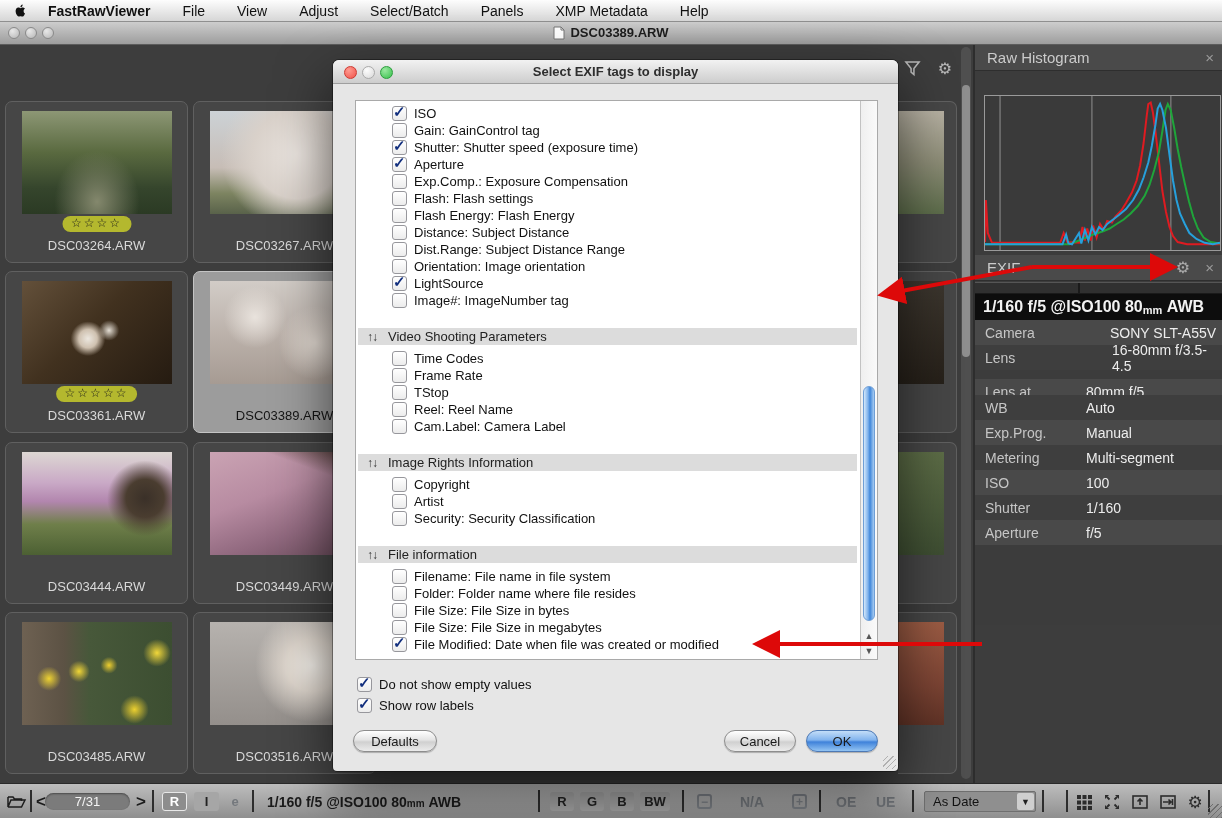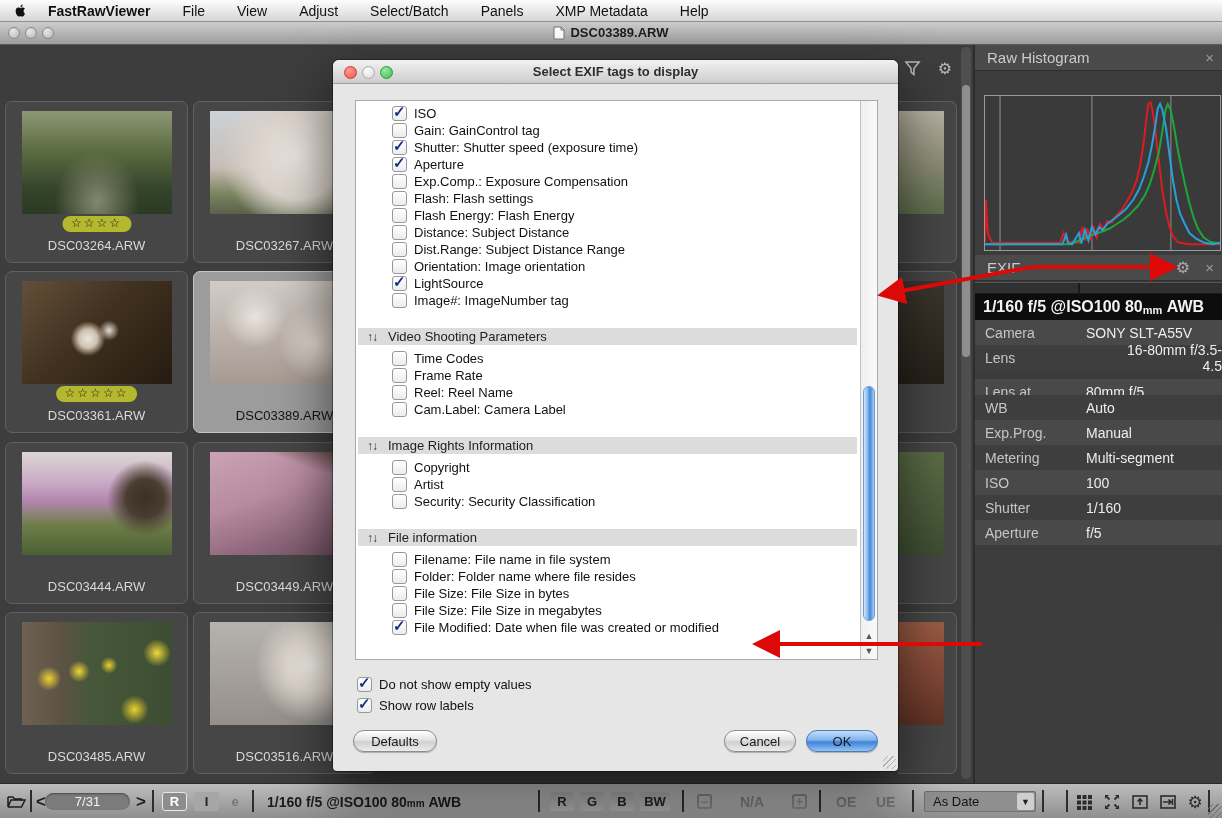--- a/index.html
+++ b/index.html
@@ -57,21 +57,21 @@
   .tick{position:absolute;transform:translateX(-50%);font-size:12px;font-weight:700;color:#c6c6c6;}
   .plot{position:absolute;left:9px;top:50px;width:235px;height:154px;border:1px solid #9a9a9a;background:#3a3a3a;box-sizing:content-box;}
   .colstrip{position:absolute;left:0;top:237px;width:247px;height:12px;background:#303030;border-top:1px solid #555;border-bottom:1px solid #1a1a1a;box-sizing:border-box;}
   .colstrip .div{position:absolute;left:103px;top:0;width:2px;height:10px;background:#1a1a1a;}
   .exif-sum{position:absolute;left:0;top:249px;width:247px;height:26px;background:#0d0d0d;color:#f2f2f2;
             font-size:16px;font-weight:700;display:flex;align-items:center;padding-left:8px;box-sizing:border-box;}
   .exif-sum .sm{font-size:11px;align-self:flex-end;padding-bottom:4px;}
   .exrow{position:absolute;left:0;width:247px;height:25px;font-size:14px;display:flex;align-items:center;}
   .exrow.a{background:#494949;} .exrow.b{background:#3e3e3e;}
   .exrow .lab{width:103px;flex:none;padding-left:10px;color:#c6c6c6;box-sizing:border-box;}
-  .exrow .val{padding-left:8px;color:#ededed;text-align:right;}
+  .exrow .val{padding-left:8px;color:#ededed;}
   
   .dialog{position:absolute;left:333px;top:60px;width:565px;height:711px;background:#e6e6e6;border-radius:6px 6px 4px 4px;
           box-shadow:0 22px 55px rgba(0,0,0,.6),0 0 0 1px rgba(0,0,0,.35);}
   .dtitle{position:absolute;left:0;top:0;width:565px;height:24px;border-radius:6px 6px 0 0;
           background:linear-gradient(#f2f2f2,#cdcdcd);border-bottom:1px solid #9f9f9f;box-sizing:border-box;}
   .dtitle .txt{position:absolute;left:0;right:0;top:4px;text-align:center;font-size:13px;font-weight:700;color:#2e2e2e;}
   .dl{position:absolute;top:6px;width:13px;height:13px;border-radius:50%;box-sizing:border-box;}
   .dl.red{left:11px;background:radial-gradient(circle at 35% 30%,#ff9a90,#f0544a);border:1px solid #ce3a32;}
   .dl.mid{left:29px;background:radial-gradient(circle at 35% 30%,#fdfdfd,#d8d8d8);border:1px solid #aaa;}
   .dl.grn{left:47px;background:radial-gradient(circle at 35% 30%,#9ae8a0,#37c04b);border:1px solid #2b9e3c;}
@@ -250,21 +250,21 @@
       <div class="colstrip">
           <span class="div"></span>
         </div>
       <div class="exif-sum">
         <span>1/160 f/5 @ISO100 80</span>
           <span class="sm">mm</span>
           <span>&nbsp;</span>
           <span>AWB</span>
       </div>
       <div id="exif-rows">
-          <div class="exrow a" style="top: 275px;">
+          <div class="exrow a" style="top: 275px; gap: 24px;">
             <span class="lab">Camera</span>
             <span class="val">SONY SLT-A55V</span>
           </div>
           <div class="exrow b" style="top: 300px; gap: 26px;">
             <span class="lab">Lens</span>
             <span class="val">16-80mm f/3.5-4.5</span>
           </div>
           <div class="exrow a" style="top: 334px;">
             <span class="lab">Lens at</span>
             <span class="val">80mm f/5</span>
@@ -358,20 +358,24 @@
             <span class="sec-arrows">↑↓</span>
             <span>Video Shooting Parameters</span>
           </div>
           <div class="item">
             <span class="cb"></span>
             <span>Time Codes</span>
           </div>
           <div class="item">
             <span class="cb"></span>
             <span>Frame Rate</span>
+          </div>
+          <div class="item">
+            <span class="cb"></span>
+            <span>TStop</span>
           </div>
           <div class="item">
             <span class="cb"></span>
             <span>Reel: Reel Name</span>
           </div>
           <div class="item">
             <span class="cb"></span>
             <span>Cam.Label: Camera Label</span>
           </div>
           <div class="sec">

